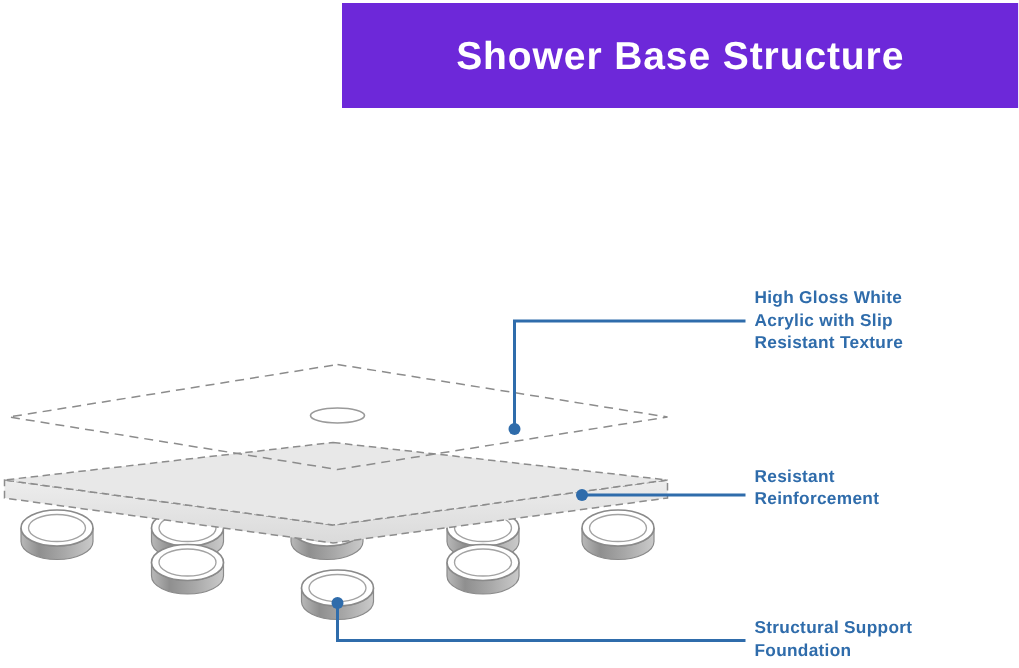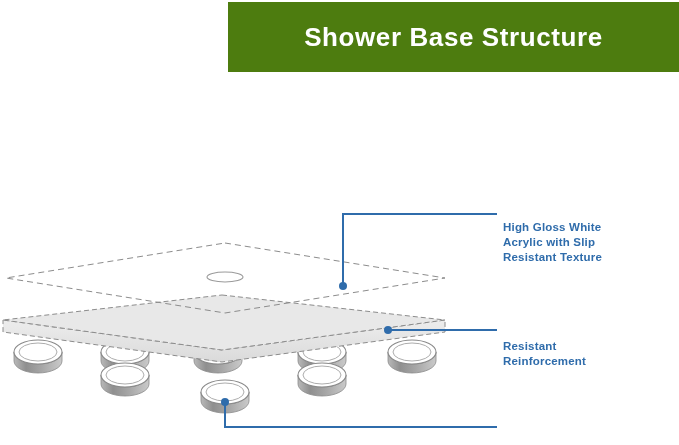--- a/index.html
+++ b/index.html
@@ -17,21 +17,21 @@
     background: #ffffff;
     overflow: hidden;
   }
   
   #title-banner {
     position: absolute;
     left: 228px;
     top: 2px;
     width: 451px;
     height: 70px;
-    background: #4d7c0f;
+    background: #6d28d9;
     display: flex;
     align-items: center;
     justify-content: center;
     box-sizing: border-box;
   }
   #title-text {
     color: #ffffff;
     font-size: 26px;
     font-weight: bold;
     letter-spacing: 0.6px;
@@ -49,21 +49,20 @@
   }
   
   .callout {
     position: absolute;
     color: #2f6cab;
     font-size: 11.5px;
     font-weight: bold;
     line-height: 15px;
     letter-spacing: 0.2px;
     white-space: pre;
-    margin-top: 28px;
   }
   #callout-acrylic { left: 503px; top: 192px; }
   #callout-fiberglass { left: 503px; top: 311px; }
   #callout-support { left: 503px; top: 412px; }
 </style>
 </head>
 <body>
 
 <div id="page">
 
@@ -163,14 +162,16 @@
     </g>
   </svg>
 
   <div class="callout" id="callout-acrylic">High Gloss White
 Acrylic with Slip
 Resistant Texture</div>
 
   <div class="callout" id="callout-fiberglass">Resistant
 Reinforcement</div>
 
+  <div class="callout" id="callout-support">Structural Support
+Foundation</div>
 
 </div>
 
 </body></html>

